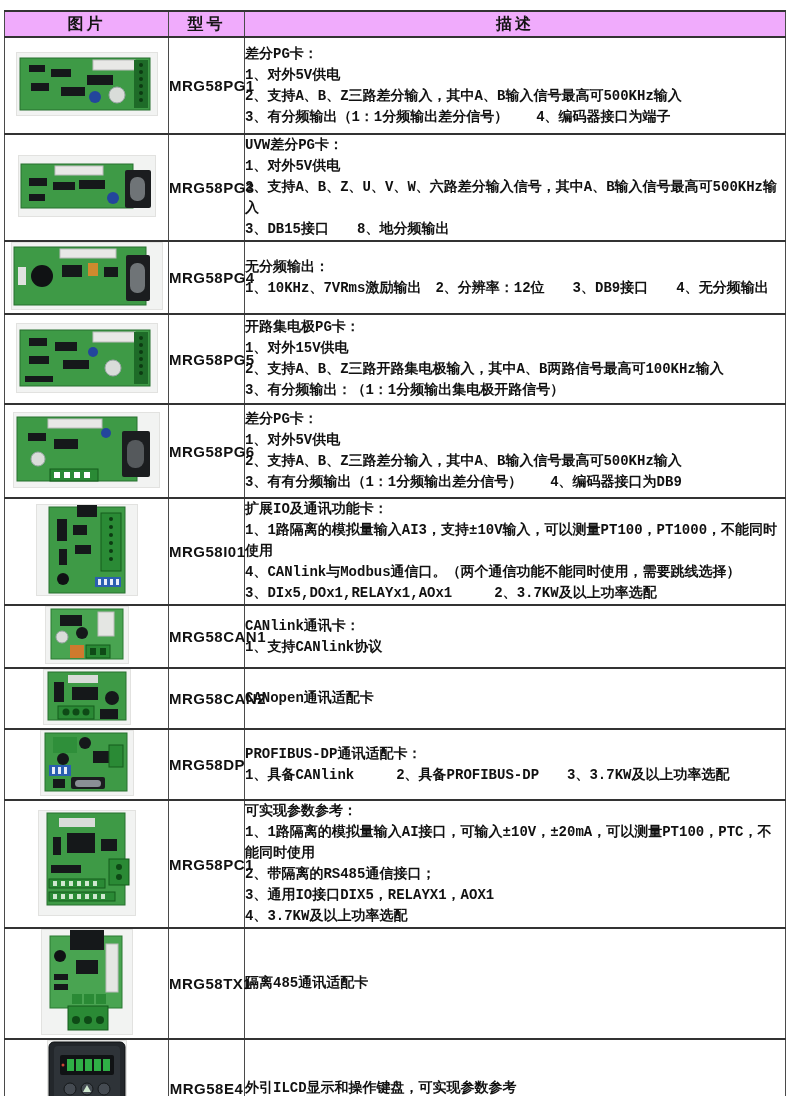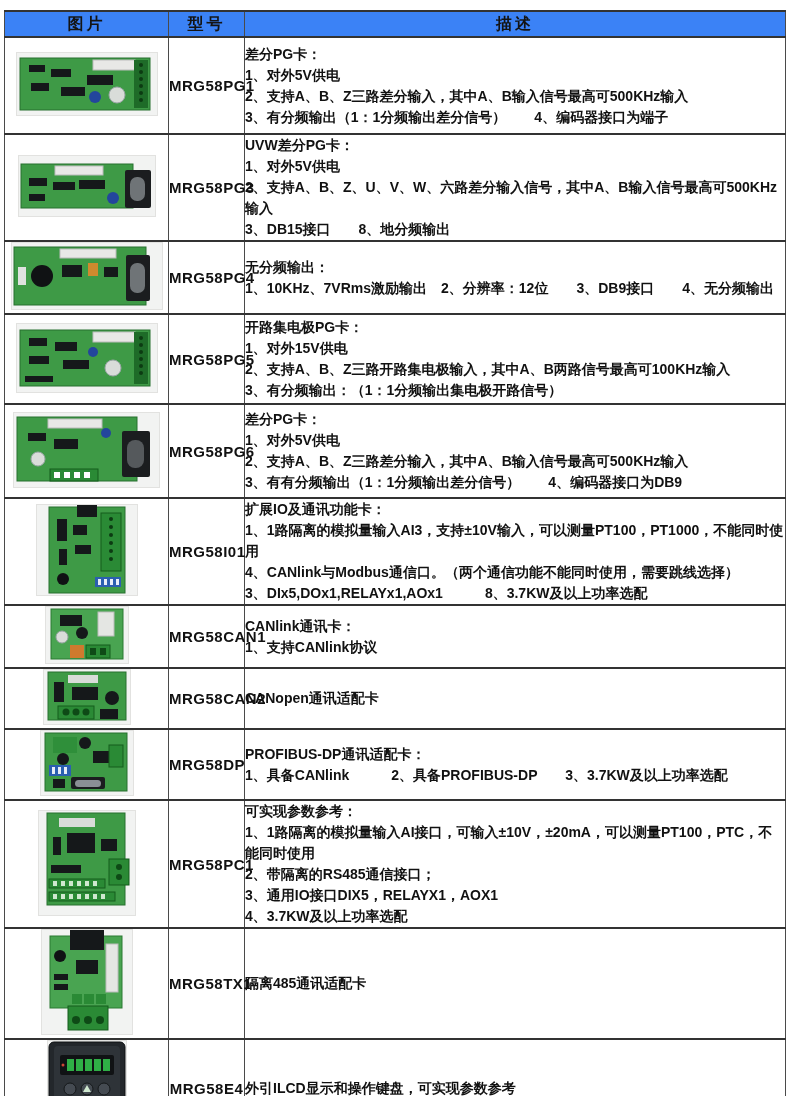--- a/index.html
+++ b/index.html
@@ -3,27 +3,27 @@
 <meta charset="utf-8">
 <style>
   html,body{margin:0;padding:0;background:#fff;}
   .page{position:relative;width:788px;height:1096px;background:#fff;overflow:hidden;
         font-family:"Liberation Sans","DejaVu Sans",sans-serif;}
   table.spec{border-collapse:collapse;table-layout:fixed;width:781px;margin:10px 0 0 4px;}
   table.spec td,table.spec th{
     border-left:1px solid #4a4a4a;border-right:1px solid #4a4a4a;
     border-top:2px solid #333;border-bottom:2px solid #333;
     padding:0;vertical-align:middle;}
-  thead th{background:#3b82f6;height:24px;font-size:16px;font-weight:bold;color:#141414;
+  thead th{background:#f0abfc;height:24px;font-size:16px;font-weight:bold;color:#141414;
     letter-spacing:3px;text-align:center;}
   .c-img{text-align:center;}
   .photo{display:inline-block;background:#f4f5f4;border:1px solid #e2e2e0;line-height:0;}
   .c-model{text-align:center;font-weight:bold;font-size:15px;color:#111;letter-spacing:0.5px;
     font-family:"Liberation Sans","DejaVu Sans",sans-serif;}
-  .c-desc{padding:5px 8px 5px 13px;}
+  .c-desc{padding:5px 8px 5px 13px;font-family:Liberation Mono, monospace;}
   .dline{font-size:14px;font-weight:bold;color:#111;line-height:21px;}
   tr.r1{height:97px}tr.r2{height:87px}tr.r3{height:73px}tr.r4{height:90px}
   tr.r5{height:94px}tr.r6{height:94px}tr.r7{height:62px}tr.r8{height:60px}
   tr.r9{height:70px}tr.r10{height:110px}tr.r11{height:110px}tr.r12{height:94px}
 </style>
 </head>
 <body>
 
 <div class="page">
 <table class="spec">
@@ -197,21 +197,21 @@
                 <rect x="73" y="74" width="3" height="6" fill="#e8eef8"></rect>
                 <rect x="79" y="74" width="3" height="6" fill="#e8eef8"></rect>
      <circle cx="26" cy="74" r="6" fill="#101214"></circle>
     </svg></span></td>
    <td class="c-model">MRG58I01</td>
    <td class="c-desc">
             <div>
               <div class="dline">扩展IO及通讯功能卡：</div>
               <div class="dline">1、1路隔离的模拟量输入AI3，支持±10V输入，可以测量PT100，PT1000，不能同时使用</div>
               <div class="dline">4、CANlink与Modbus通信口。（两个通信功能不能同时使用，需要跳线选择）</div>
-              <div class="dline">3、DIx5,DOx1,RELAYx1,AOx1　　　8、3.7KW及以上功率选配</div>
+              <div class="dline">3、DIx5,DOx1,RELAYx1,AOx1　　　2、3.7KW及以上功率选配</div>
             </div>
           </td>
   </tr>
 
   <tr class="r7">
    <td class="c-img"><span class="photo">
     <svg width="82" height="56" viewBox="0 0 82 56">
      <rect width="82" height="56" fill="#f2f3f2"></rect>
      <rect x="5" y="2" width="72" height="50" fill="#49a451" stroke="#2a7a32"></rect>
      <rect x="14" y="8" width="22" height="11" fill="#15181a"></rect>

